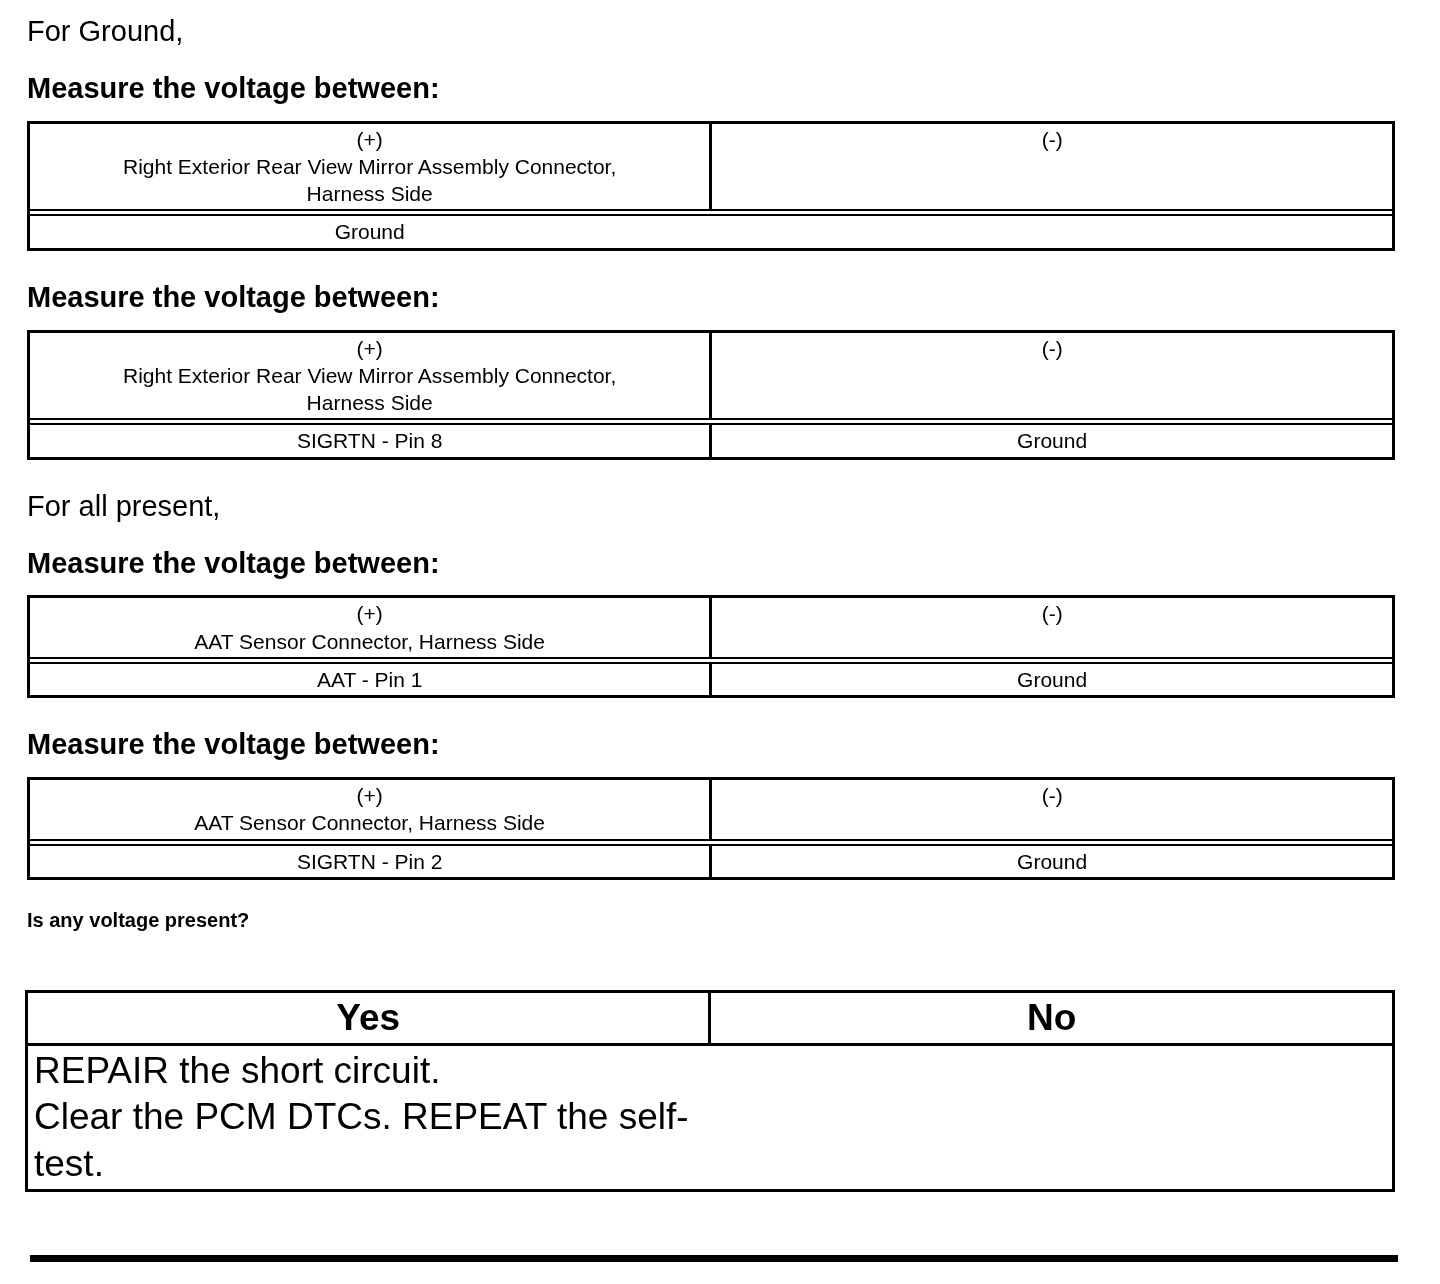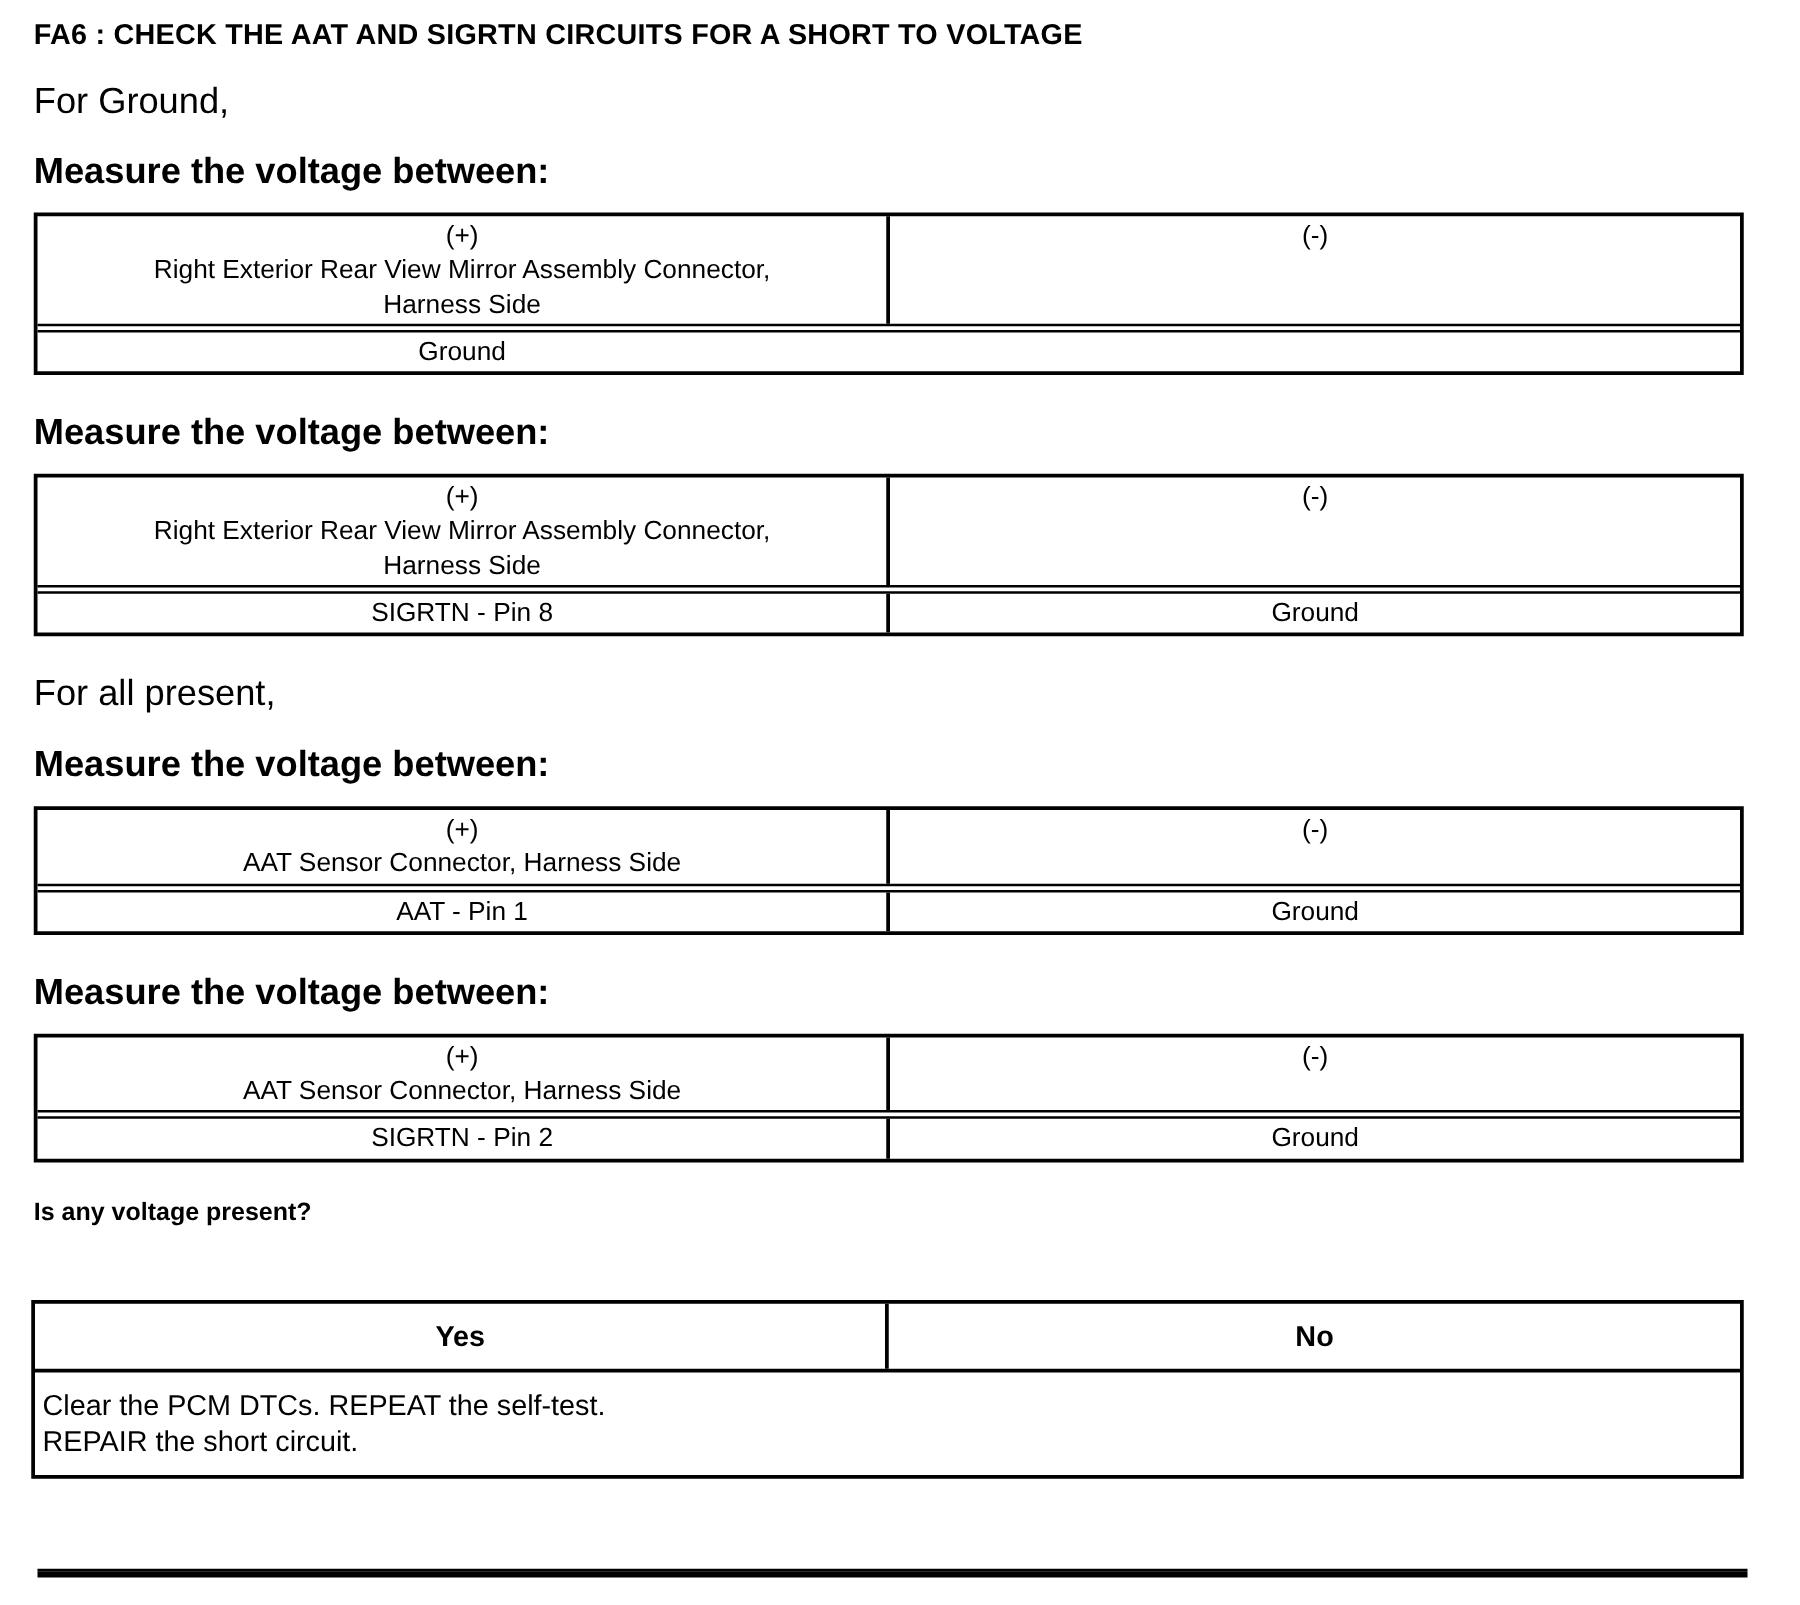--- a/index.html
+++ b/index.html
@@ -58,23 +58,23 @@
   .cell + .cell {
     border-left: 3px solid #000000;
   }
   .cell-line { display: block; }
 
   
   .decision-wrap { margin-top: 58px; }
   .vtable.decision { margin: 0 0 0 -2px; }
   .vtable.decision .vt-row + .vt-row { border-top: 3px solid #000000; }
   .vtable.decision .cell {
-    font-size: 23px;
+    font-size: 37px;
     line-height: 1.25;
-    padding: 12px 6px;
+    padding: 2px 6px;
   }
   .d-head {
     font-weight: 700;
     text-align: center;
   }
   .d-yes {
     text-align: left;
     padding: 4px 4px 8px 4px;
   }
   .d-no {
@@ -91,21 +91,20 @@
     height: 4px;
     border-top: 2px solid #000000;
     border-bottom: 5px solid #000000;
   }
 </style>
 </head>
 <body>
 
 <div class="page">
 
-  <h1 class="title">FA6 : CHECK THE AAT AND SIGRTN CIRCUITS FOR A SHORT TO VOLTAGE</h1>
 
   <p class="para">For Ground,</p>
 
   <p class="para prompt gap-before">Measure the voltage between:</p>
   <div class="vtable">
     <div class="vt-row">
       <div class="cell">
         <span class="cell-line">(+)</span>
         <span class="cell-line">Right Exterior Rear View Mirror Assembly Connector,</span>
         <span class="cell-line">Harness Side</span>
@@ -176,22 +175,22 @@
   <p class="question">Is any voltage present?</p>
 
   <div class="decision-wrap">
     <div class="vtable decision">
       <div class="vt-row">
         <div class="cell d-head">Yes</div>
         <div class="cell d-head">No</div>
       </div>
       <div class="vt-row">
         <div class="cell d-yes">
+          <span class="cell-line">REPAIR the short circuit.</span>
           <span class="cell-line">Clear the PCM DTCs. REPEAT the self-test.</span>
-          <span class="cell-line">REPAIR the short circuit.</span>
         </div>
       </div>
     </div>
   </div>
 
   <div class="bottom-rule"></div>
 
 </div>
 
 </body></html>

